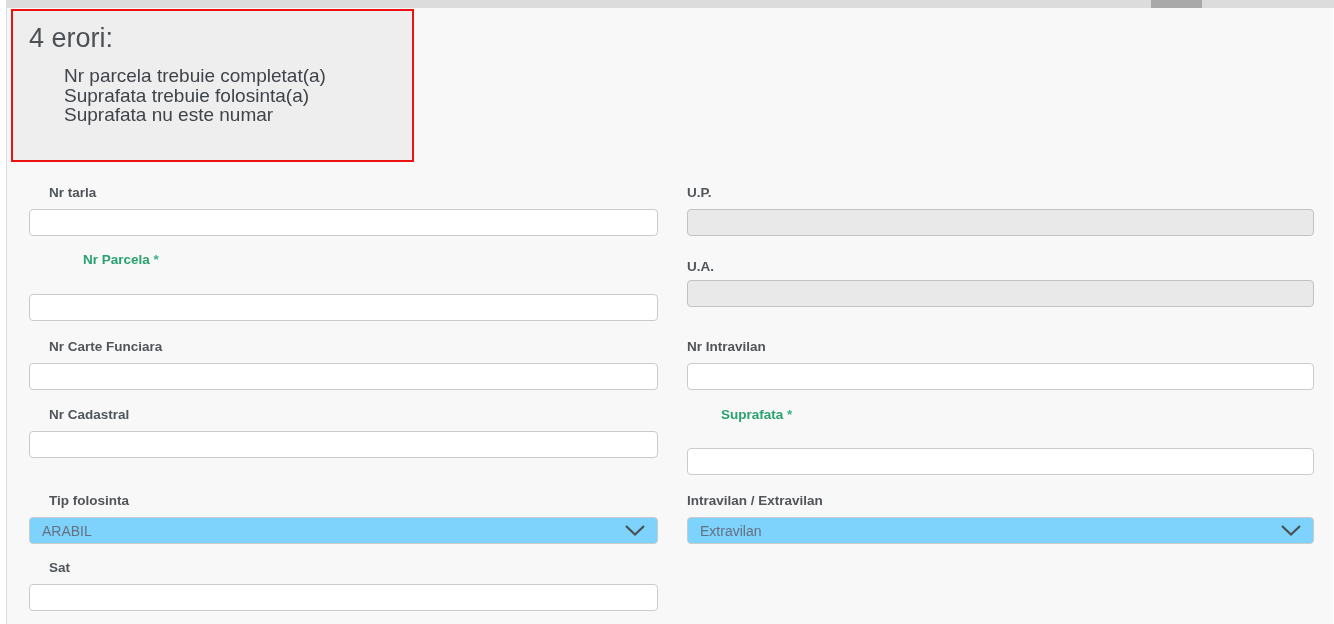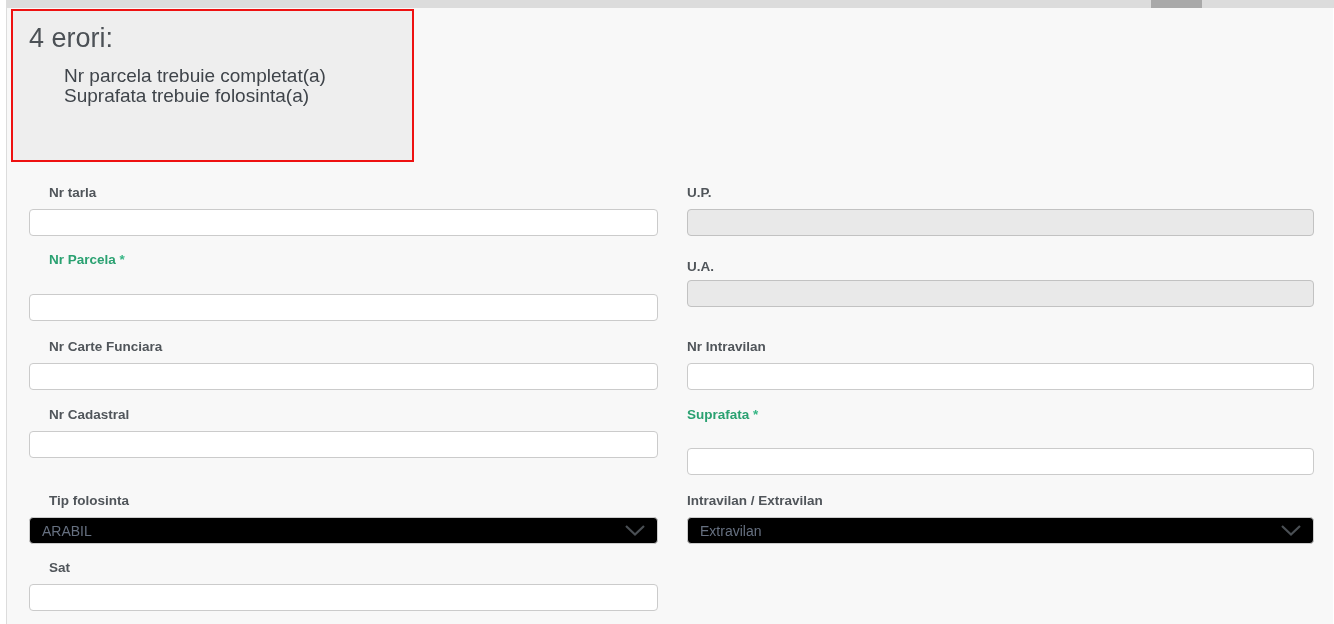--- a/index.html
+++ b/index.html
@@ -30,57 +30,58 @@
   }
   .error-list{
     position:absolute;left:51px;top:55px;
     font-size:19px;line-height:19.6px;color:#3f444a;
   }
   .error-item{white-space:nowrap;}
   
   .lbl{
     position:absolute;font-size:13.5px;font-weight:700;color:#50555a;white-space:nowrap;
   }
-  .lbl.req{color:#2aa171;}
+  .lbl.req{color:#2aa171;margin-left:34px;}
   .lbl .star{color:#35b584;font-weight:700;}
   .inp{
     position:absolute;height:27px;box-sizing:border-box;
     border:1px solid #cbcbcb;border-radius:4px;background:#ffffff;
     padding:0 12px;font-family:"Liberation Sans", sans-serif;
     font-size:14px;color:#5a6270;outline:none;
   }
   .inp:disabled{background:#e9e9e9;border-color:#c2c2c2;}
   .col-l{left:29px;width:629px;}
   .col-r{left:687px;width:627px;}
   .lbl.col-l{left:29px;width:auto;padding-left:20px;}
   .lbl.col-r{left:687px;width:auto;}
   .selwrap{position:absolute;height:27px;}
   .selwrap select{
     width:100%;height:100%;box-sizing:border-box;
-    border:1px solid #cbcbcb;border-radius:4px;background:#000000;
+    border:1px solid #cbcbcb;border-radius:4px;background:#7dd3fc;
     -webkit-appearance:none;appearance:none;
     padding:0 40px 0 12px;font-family:"Liberation Sans", sans-serif;
     font-size:14px;color:#667080;outline:none;
   }
   .selwrap .chev{position:absolute;right:12px;top:7px;pointer-events:none;}
 </style>
 </head>
 <body>
 
 <div class="page-panel"></div>
 
 <div class="hscroll-track">
   <div class="hscroll-thumb"></div>
 </div>
 
 <div class="error-box">
   <div class="error-title">4 erori:</div>
   <div class="error-list">
     <div class="error-item">Nr parcela trebuie completat(a)</div>
     <div class="error-item">Suprafata trebuie folosinta(a)</div>
+    <div class="error-item">Suprafata nu este numar</div>
   </div>
 </div>
 
 <div class="lbl col-l" style="top:185px">Nr tarla</div>
 <input class="inp col-l" style="top: 209px;" type="text" value="">
 
 <div class="lbl col-l req" style="top:252px">
   <span>Nr Parcela</span> <span class="star">*</span>
 </div>
 <input class="inp col-l" style="top: 294px;" type="text" value="">

